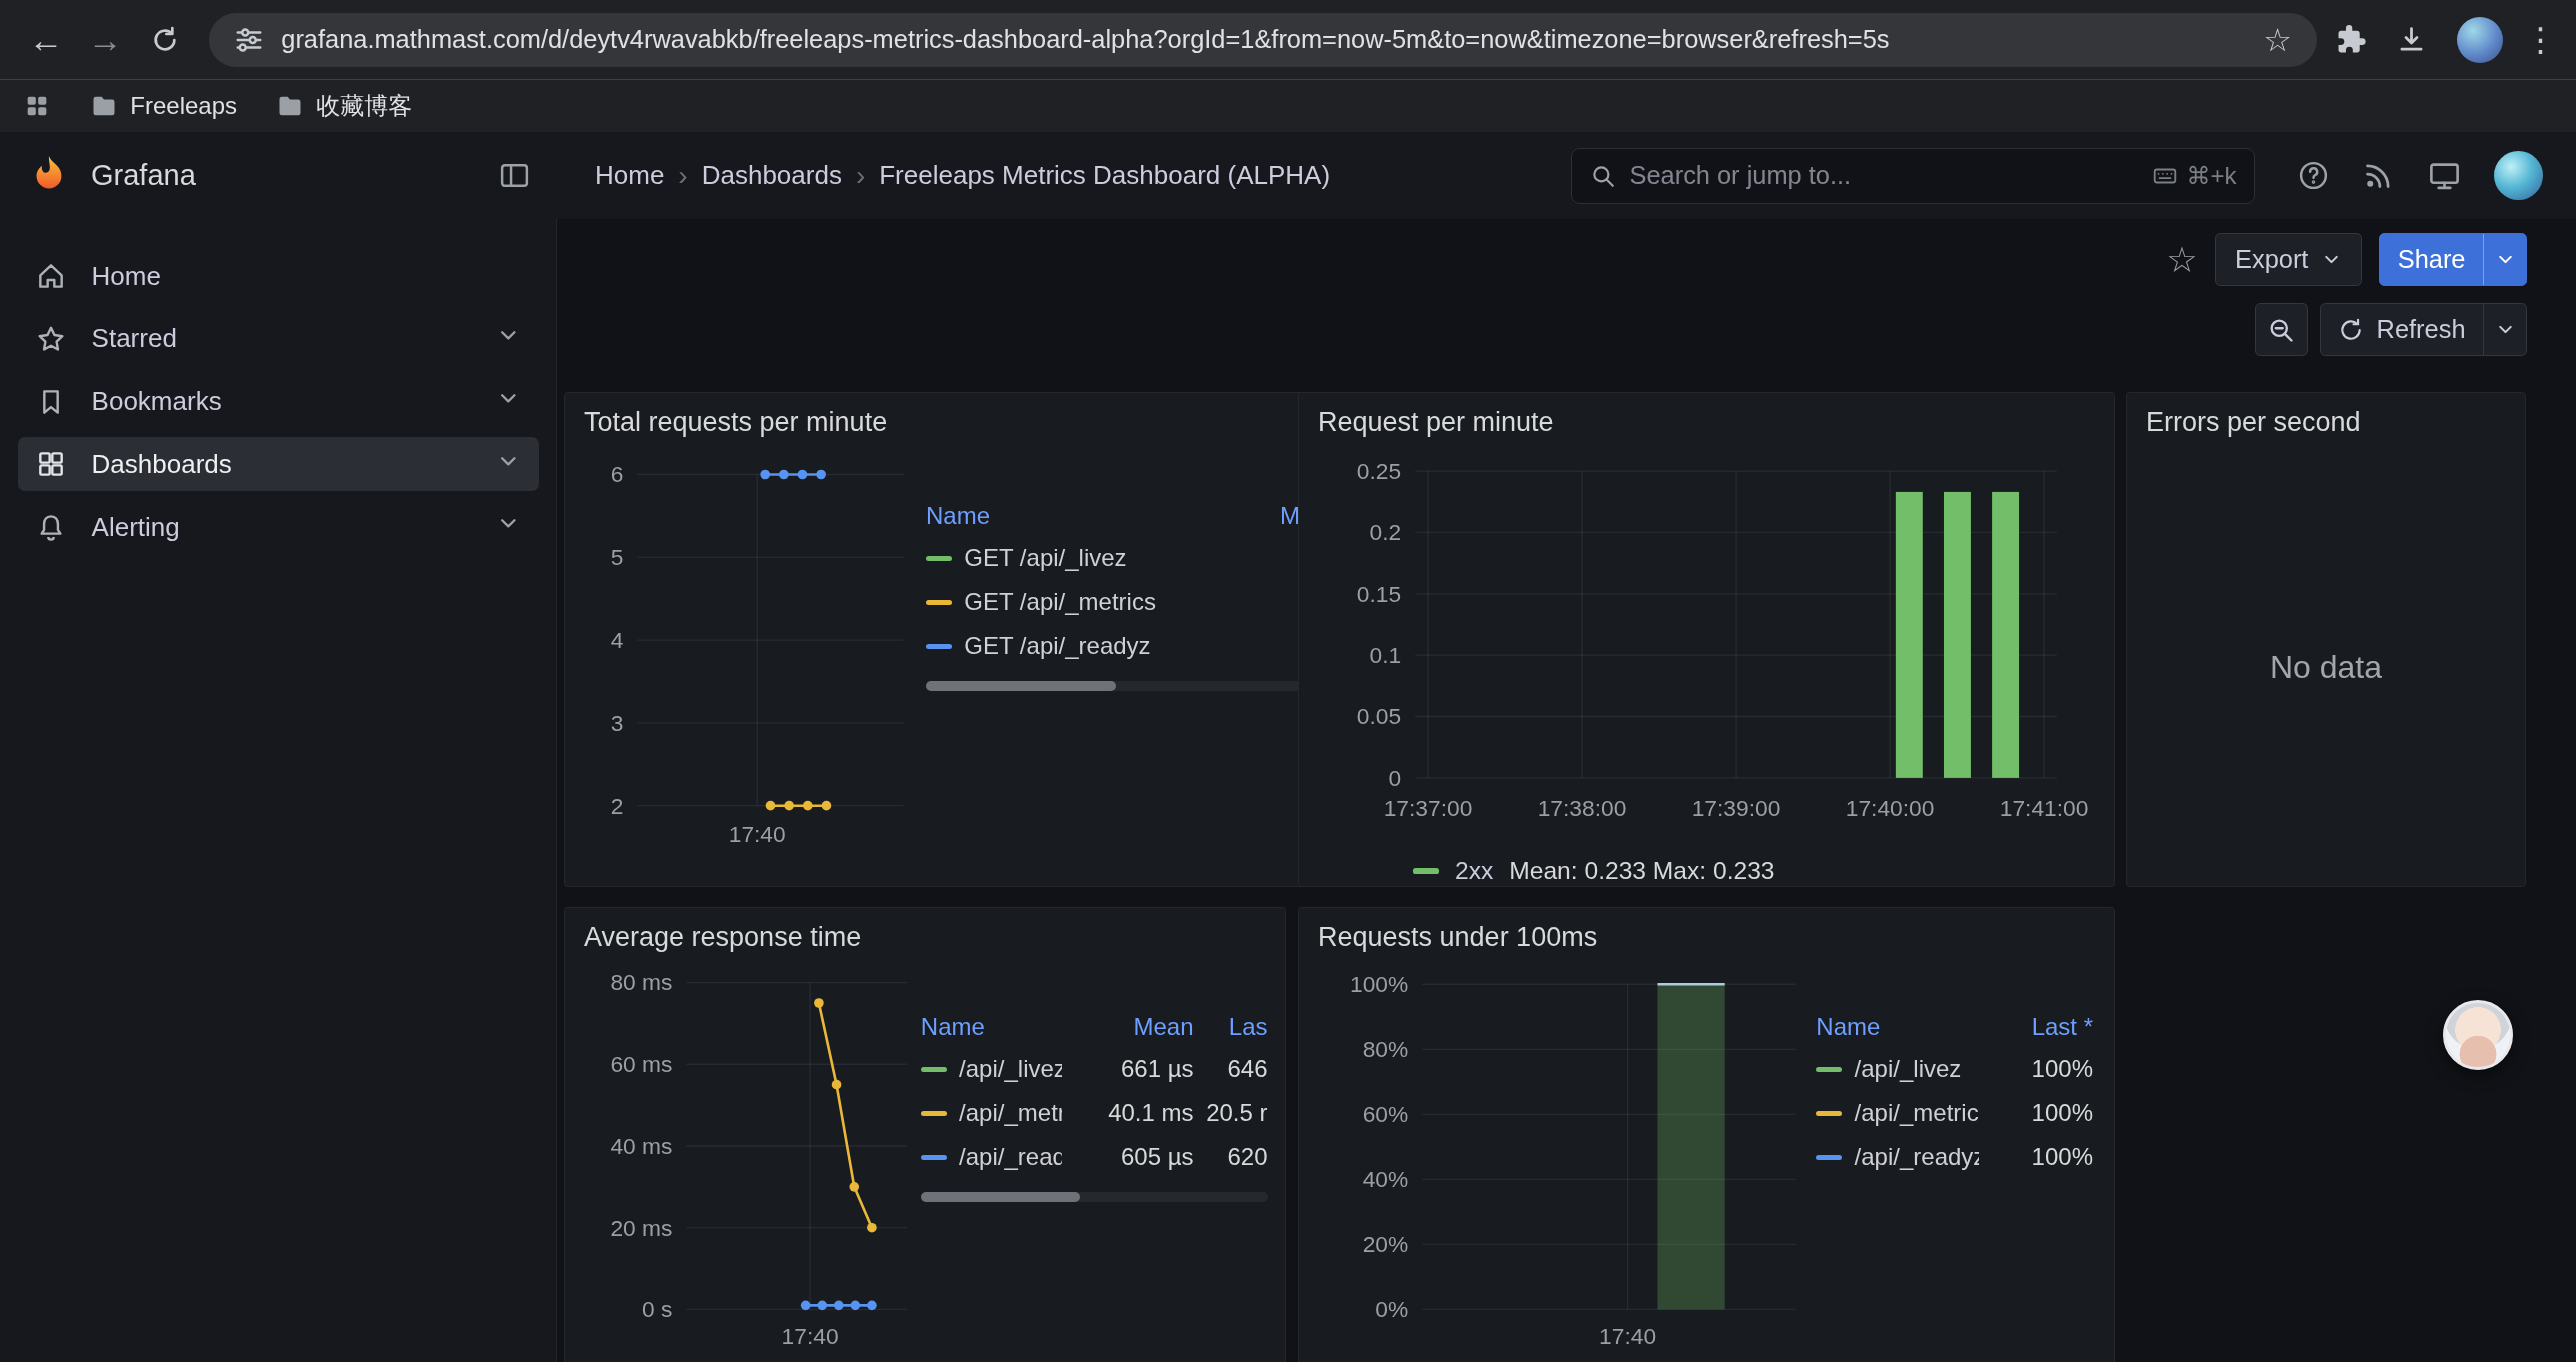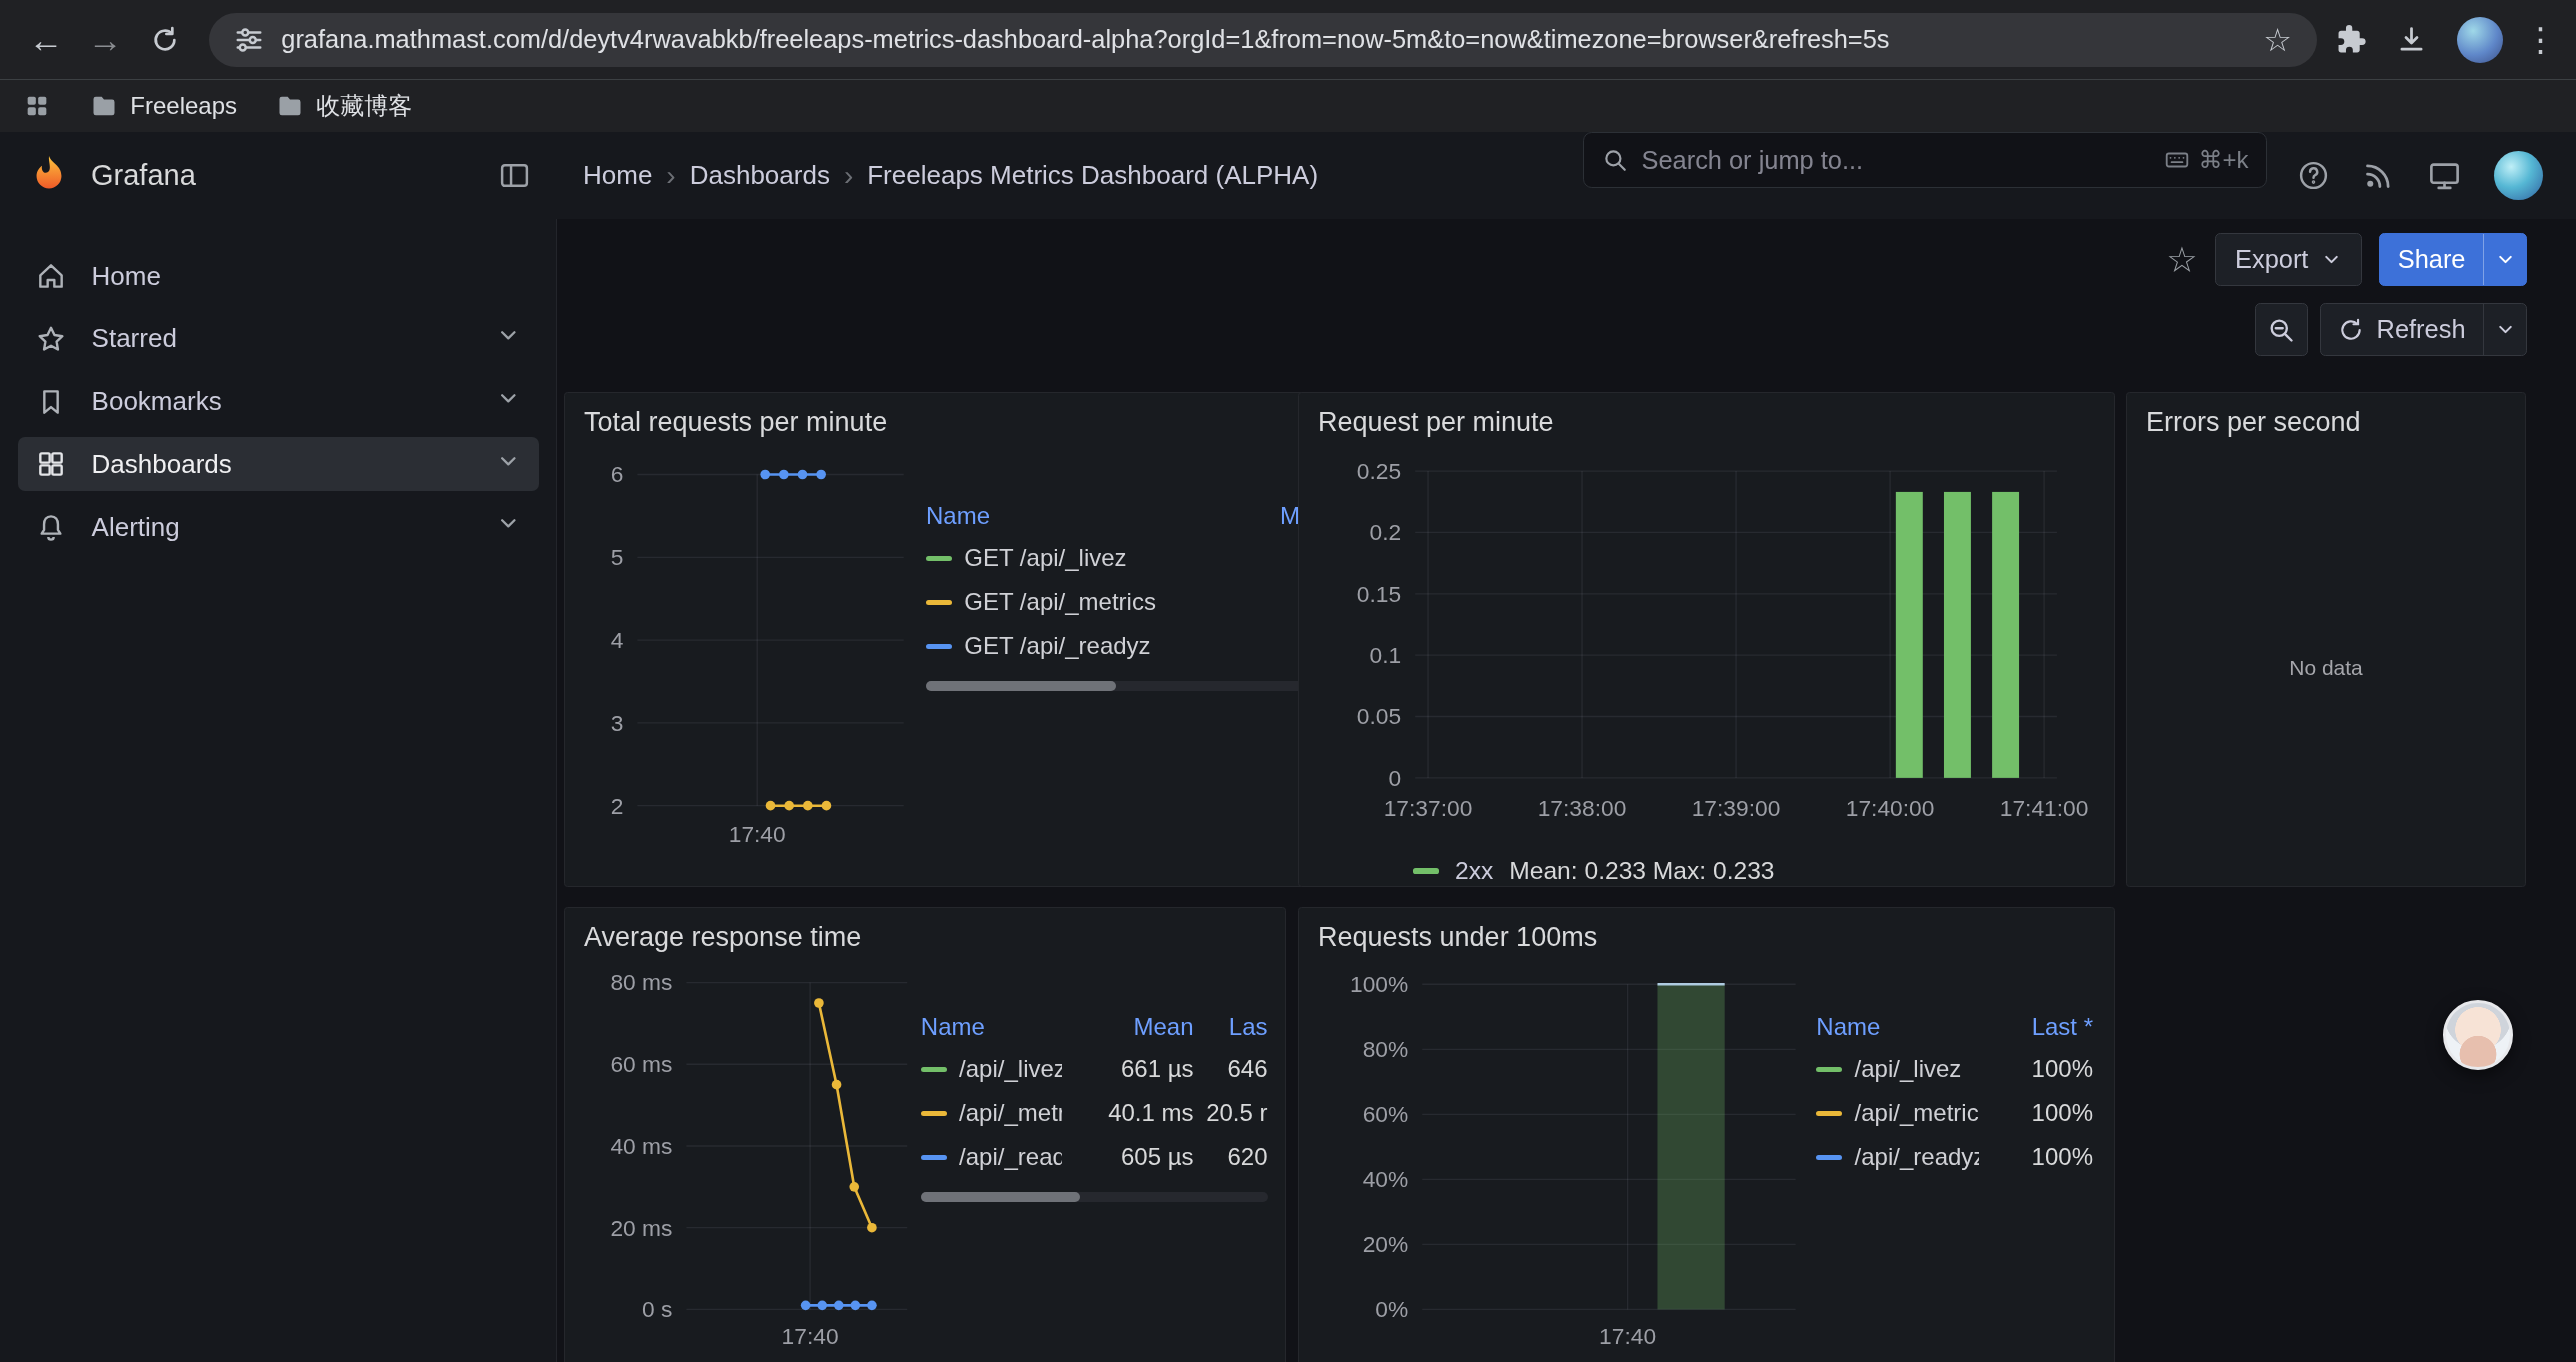--- a/index.html
+++ b/index.html
@@ -18,21 +18,21 @@
   .omnibox .url{flex:1;color:#dfe1e5;font-size:25.4px;white-space:nowrap;overflow:hidden;text-overflow:ellipsis;}
   .chrome-icon{flex:none;display:flex;align-items:center;justify-content:center;color:#c7cbd1;}
   .avatar-sm{width:46px;height:46px;border-radius:50%;background:radial-gradient(circle at 35% 30%,#9fd8e8 0%,#5f87c9 55%,#3c4f86 100%);flex:none;}
   
   .bookmarks{position:absolute;top:79px;left:0;width:100%;height:53px;background:#202124;
     border-top:0.9px solid #3c4043;display:flex;align-items:center;padding:0 23px;gap:39px;}
   .bm-item{display:flex;align-items:center;gap:12.3px;color:#dfe1e5;font-size:24px;}
 
   
   .gf-header{position:absolute;top:132px;left:0;width:100%;height:88px;background:#16181d;
-    border-bottom:0.9px solid #23252b;display:flex;}
+    border-bottom:0.9px solid #23252b;display:flex;align-items:center;gap:12px;}
   .gf-left{width:557px;flex:none;display:flex;align-items:center;padding:0 26px;gap:19px;}
   .brand{color:#d8d9da;font-size:29px;font-weight:500;}
   .gf-left .spacer{flex:1;}
   .crumbs{display:flex;align-items:center;gap:14px;margin-left:26px;font-size:26px;color:#ccccdc;white-space:nowrap;}
   .crumb-sep{color:#6c6f75;font-size:28px;}
   .gf-mid-spacer{flex:1;}
   .gf-search{width:684px;height:56px;background:#111217;border:0.9px solid #2c3036;border-radius:8.8px;
     display:flex;align-items:center;padding:0 17.5px;gap:14px;margin-right:30px;flex:none;}
   .gf-search input{flex:1;background:transparent;border:none;outline:none;color:#3b82f6;font-size:25.4px;
     font-family:inherit;min-width:0;}
@@ -84,21 +84,21 @@
   .lg-name{display:flex;align-items:center;gap:12.3px;overflow:hidden;white-space:nowrap;}
   .lg-val{text-align:right;color:#d8d9da;overflow:hidden;white-space:nowrap;}
   .swatch{display:inline-block;width:26px;height:5.3px;border-radius:2.6px;flex:none;}
   .lg-scrollbar{margin-top:12.3px;height:10.5px;background:#26282e;border-radius:5.3px;position:relative;}
   .lg-thumb{position:absolute;left:0;top:0;height:100%;width:46%;background:#6f7278;border-radius:5.3px;}
 
   .inline-legend{position:absolute;left:114px;bottom:1px;display:flex;align-items:center;gap:16px;
     font-size:24.6px;color:#ccccdc;}
   .inline-legend .stats{color:#d8d9da;}
   .no-data{position:absolute;top:56px;left:0;right:0;bottom:0;display:flex;align-items:center;
-    justify-content:center;font-size:21px;color:#a5a6ab;}
+    justify-content:center;font-size:32px;color:#a5a6ab;}
 
   
   .assistant{position:absolute;left:2443px;top:1000px;width:70px;height:70px;border-radius:50%;
     border:3.5px solid #e8e9ec;box-shadow:0 5.3px 16px rgba(0,0,0,0.5);
     background:
       radial-gradient(circle at 50% 80%, #e7bfae 0 30%, transparent 31%),
       radial-gradient(circle at 50% 42%, #f7e3d6 0 46%, transparent 47%),
       radial-gradient(circle at 50% 20%, #cfd4db 0 55%, #eef2f6 56% 100%);}
 </style>
 </head>

